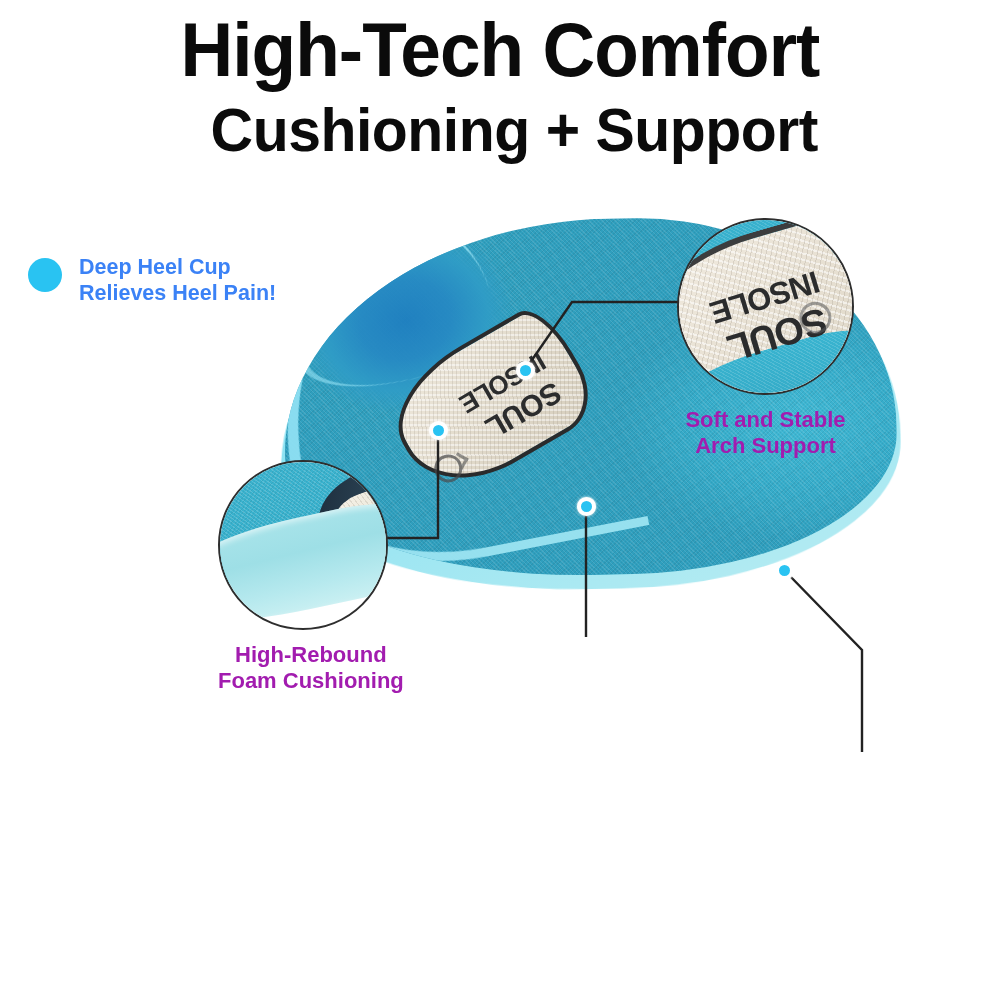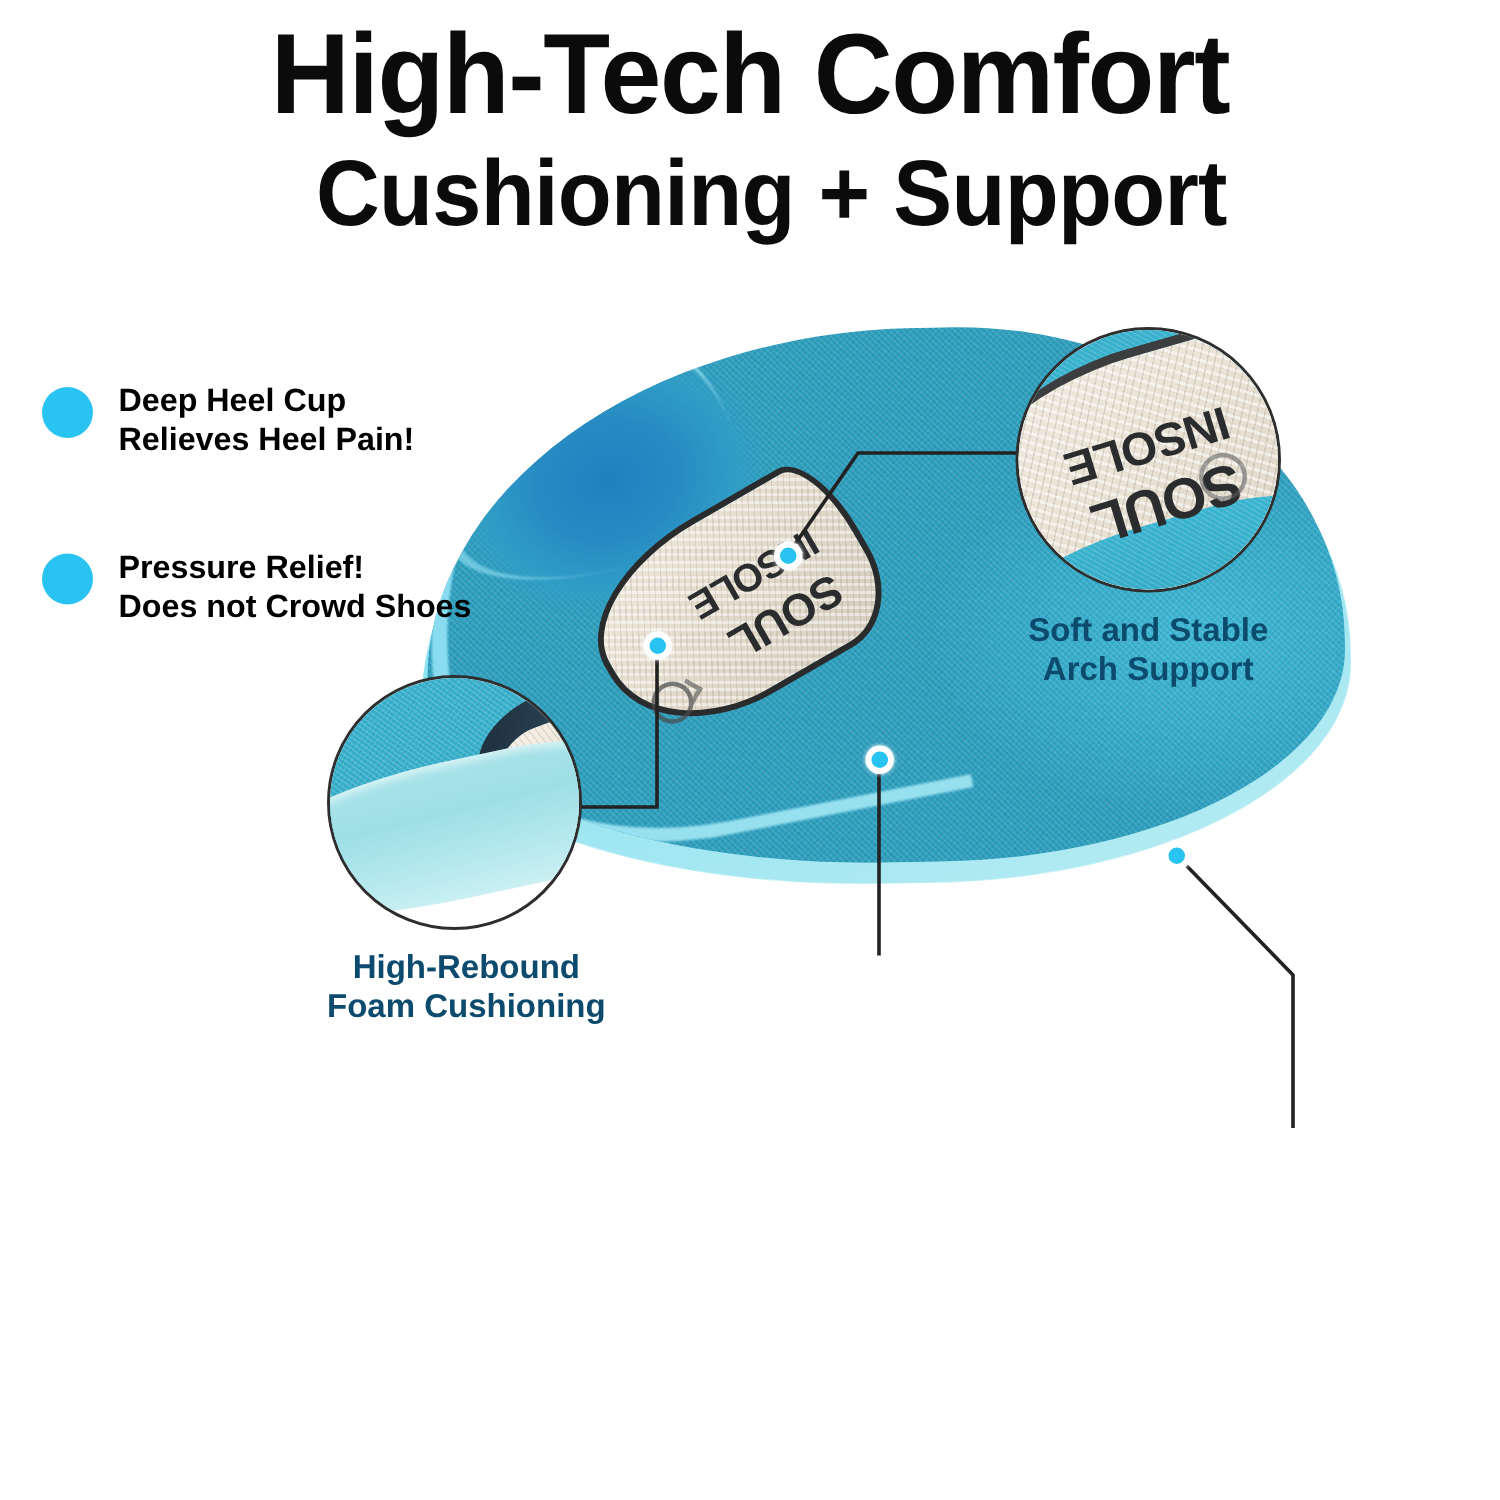--- a/index.html
+++ b/index.html
@@ -62,21 +62,21 @@
     border-radius: 50%;
     background: #29c3f2;
     flex: 0 0 auto;
     margin-top: 3px;
   }
   .bullet-text {
     margin-left: 17px;
     font-weight: 700;
     font-size: 21.5px;
     line-height: 25.5px;
-    color: #000000;
+    color: #3b82f6;
     white-space: pre-line;
   }
   #bullet-1 { left: 28px; top: 255px; }
   #bullet-2 { left: 28px; top: 366px; }
 
   
   #wire-layer {
     position: absolute;
     left: 0; top: 0;
     width: 1000px; height: 1000px;
@@ -232,21 +232,21 @@
     background: #ffffff;
     overflow: hidden;
     box-sizing: border-box;
   }
   .detail-caption {
     margin-top: 12px;
     text-align: center;
     font-weight: 700;
     font-size: 22px;
     line-height: 26px;
-    color: #0c4a6e;
+    color: #a21caf;
     white-space: pre-line;
   }
 
   
   #detail-arch { left: 677px; top: 218px; }
   #detail-arch .detail-bubble { width: 177px; height: 177px; }
   .arch-zoom-pad {
     position: absolute;
     left: -40px; top: 6px;
     width: 300px; height: 210px;
@@ -298,21 +298,21 @@
   .arch-zoom-sun {
     position: absolute;
     left: 8px; top: 14px;
     width: 26px; height: 26px;
     border: 3px solid #5a5b5c;
     border-radius: 50%;
     opacity: 0.55;
   }
 
   
-  #detail-foam { left: 218px; top: 450px; }
+  #detail-foam { left: 218px; top: 460px; }
   #detail-foam .detail-bubble { width: 170px; height: 170px; }
   .foam-teal {
     position: absolute;
     left: -56px; top: -60px;
     width: 290px; height: 180px;
     background-image:
       repeating-linear-gradient(45deg, rgba(255,255,255,0.16) 0 1px, rgba(0,0,0,0) 1px 3px),
       repeating-linear-gradient(-45deg, rgba(0,0,0,0.06) 0 1px, rgba(0,0,0,0) 1px 3px),
       linear-gradient(170deg, #3cb4cf 0%, #38b1cd 55%, #31a3c1 100%);
     border-radius: 40% 46% 50% 44% / 46% 56% 48% 38%;
@@ -422,25 +422,20 @@
 
   <div class="anchor-dot" id="dot-arch"></div>
   <div class="anchor-dot" id="dot-foam"></div>
   <div class="anchor-dot" id="dot-mesh"></div>
   <div class="anchor-dot" id="dot-toe"></div>
 
   <div class="bullet-row" id="bullet-1">
     <div class="bullet-dot"></div>
     <div class="bullet-text">Deep Heel Cup
 Relieves Heel Pain!</div>
-  </div>
-  <div class="bullet-row" id="bullet-2">
-    <div class="bullet-dot"></div>
-    <div class="bullet-text">Pressure Relief!
-Does not Crowd Shoes</div>
   </div>
 
   <div class="detail" id="detail-arch">
     <div class="detail-bubble">
       <div class="arch-zoom-teal-top"></div>
       <div class="arch-zoom-pad"></div>
       <div class="arch-zoom-teal-bot"></div>
       <div class="arch-zoom-logo">
         <div class="lz-soul">SOUL</div>
         <div class="lz-insole">INSOLE</div>

